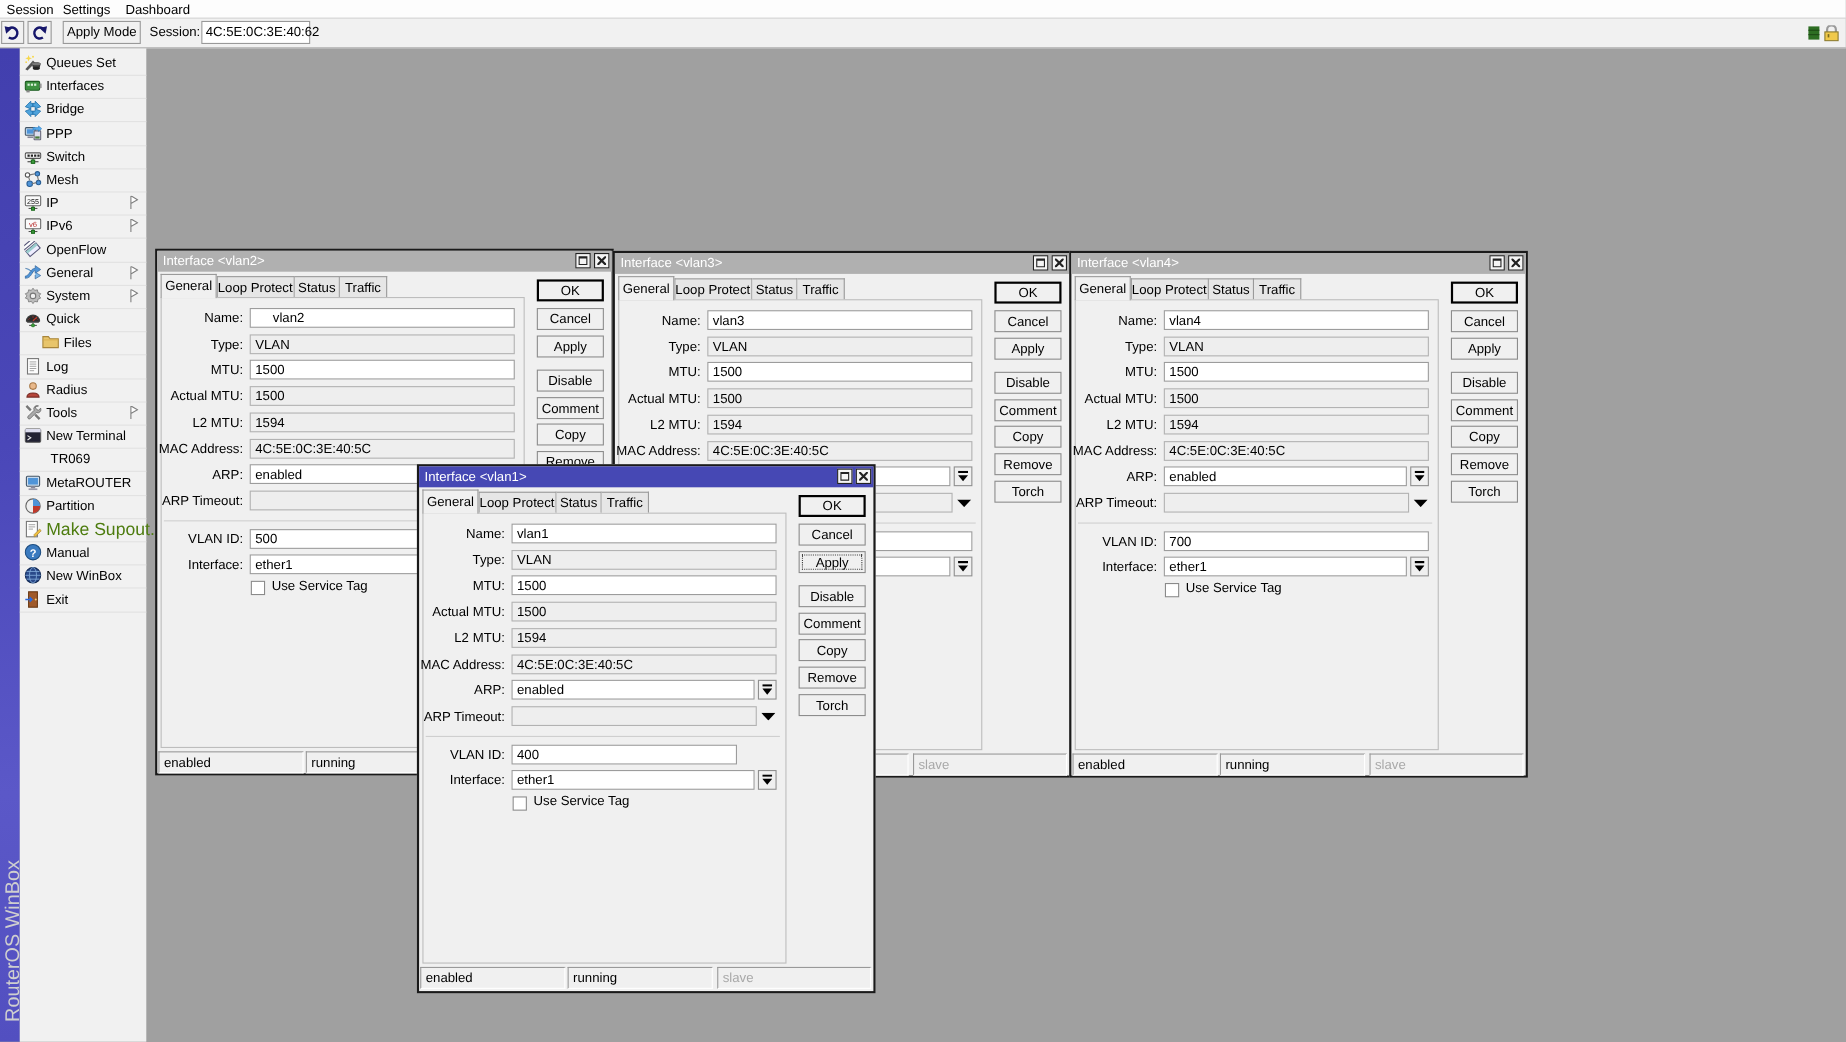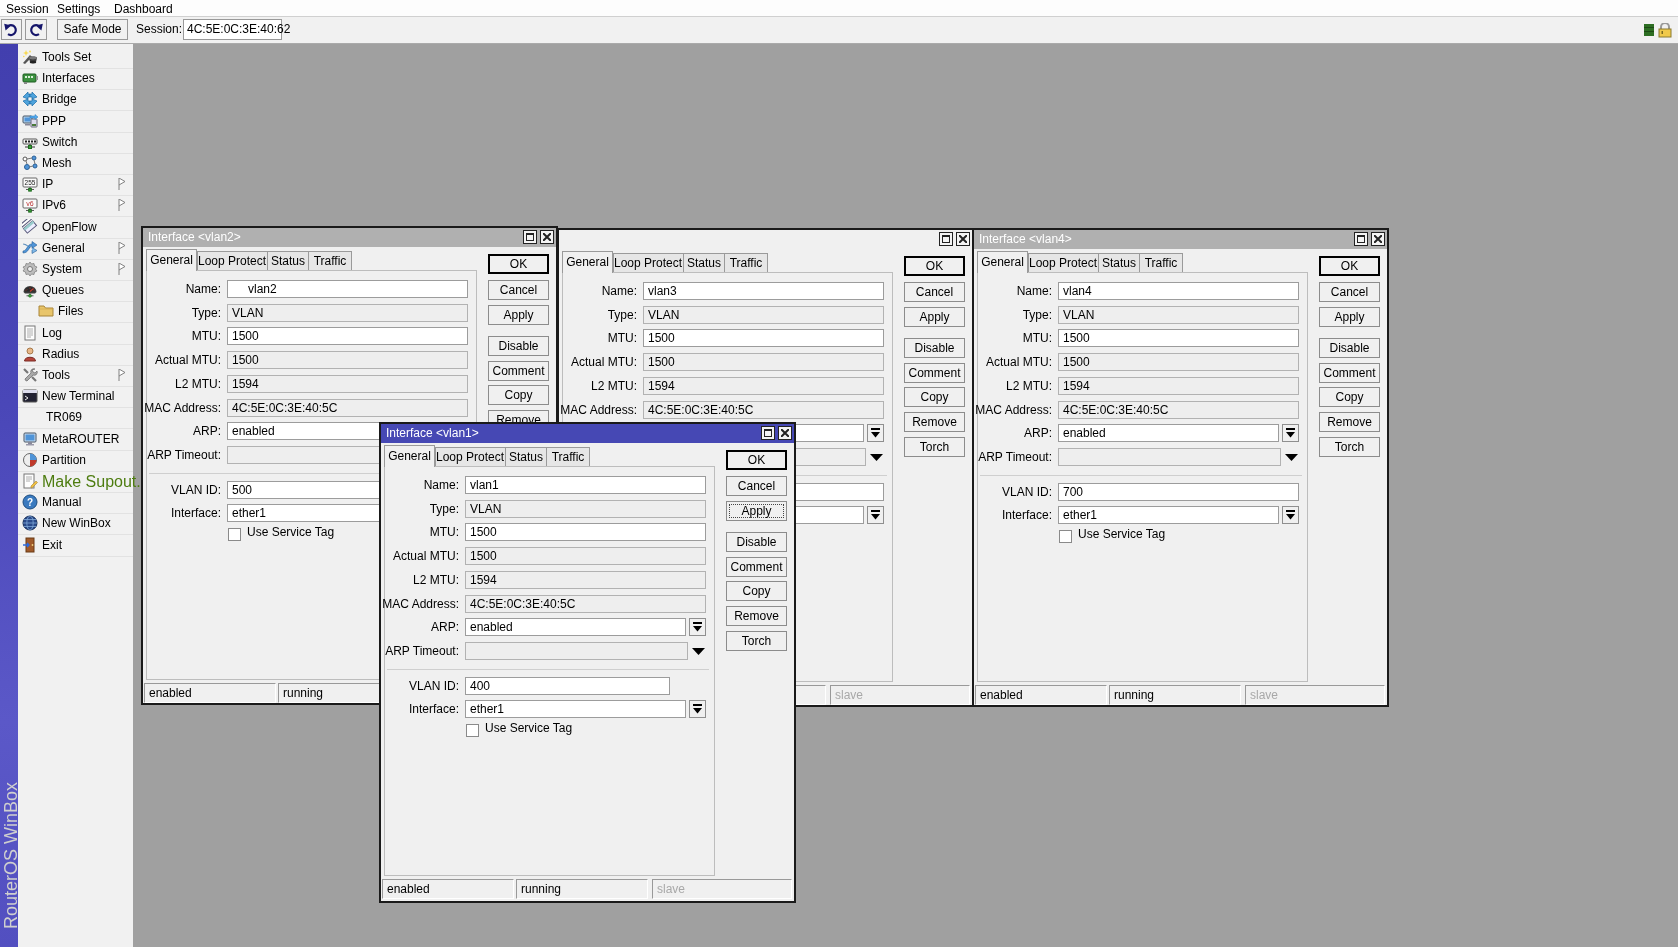--- a/index.html
+++ b/index.html
@@ -16,21 +16,21 @@
         <path d="M3.5,5.5 A5,5 0 1,1 5,12.2" fill="none" stroke="#16166b" stroke-width="2.2"></path>
         <polygon points="1.2,1.8 8.2,3.4 2.6,8.6" fill="#16166b"></polygon>
       </svg>
     </div>
 <div style="position:absolute;left:25px;top:2px;width:22px;height:21px;border:1px solid #999;background:#f1f1f1;box-sizing:border-box;">
       <svg width="16" height="16" viewBox="0 0 16 16" style="position:absolute;left:2px;top:2px">
         <path d="M12.5,5.5 A5,5 0 1,0 11,12.2" fill="none" stroke="#16166b" stroke-width="2.2"></path>
         <polygon points="14.8,1.8 7.8,3.4 13.4,8.6" fill="#16166b"></polygon>
       </svg>
     </div>
-<div style="position:absolute;left:57px;top:2px;width:71px;height:21px;border:1px solid #999;background:#f1f1f1;box-sizing:border-box;text-align:center;line-height:19px;font-size:12px;color:#000;">Safe Mode</div>
+<div style="position:absolute;left:57px;top:2px;width:71px;height:21px;border:1px solid #999;background:#f1f1f1;box-sizing:border-box;text-align:center;line-height:19px;font-size:12px;color:#000;">Apply Mode</div>
 <div style="position:absolute;left:136px;top:2px;height:21px;line-height:21px;font-size:12px;color:#000;">Session:</div>
 <div style="position:absolute;left:183px;top:2px;width:99px;height:21px;background:#fff;border:1px solid #999;box-sizing:border-box;line-height:19px;padding-left:3px;font-size:12px;color:#000;">4C:5E:0C:3E:40:62</div>
 <div style="position:absolute;left:1644px;top:7px;width:10px;height:12px;background:#2d6e23;">
       <div style="position:absolute;left:0;top:3px;width:10px;height:1px;background:#1d4a16;"></div>
       <div style="position:absolute;left:0;top:7px;width:10px;height:1px;background:#1d4a16;"></div>
     </div>
 <svg width="14" height="15" viewBox="0 0 14 15" style="position:absolute;left:1658px;top:6px">
       <path d="M3,7 L3,4 A4,4 0 0,1 11,4 L11,7" stroke="#9a9a9a" stroke-width="2" fill="none"></path>
       <rect x="1" y="6" width="12" height="8" fill="#f0c94a" stroke="#8a7a30"></rect>
       <rect x="3.5" y="8" width="1.5" height="3" fill="#7a6a20"></rect>
@@ -45,21 +45,21 @@
 <div style="position:absolute;left:0;top:3.0px;width:115px;height:21px;">
       <div style="position:absolute;left:4px;top:2px;width:16px;height:16px;"><svg width="16" height="16" viewBox="0 0 16 16">
           <path d="M1,14 L8,6 L10,8 L3,15 Z" fill="#555"></path>
           <path d="M7,9 C7,7 15,7 15,9 L14,13 C14,14.5 8,14.5 8,13 Z" fill="#3a3a3a"></path>
           <ellipse cx="11" cy="9" rx="4" ry="1.4" fill="#777"></ellipse>
           <ellipse cx="11" cy="13.2" rx="3.2" ry="1.2" fill="#222"></ellipse>
           <path d="M4,1 L4.8,3.2 L7,4 L4.8,4.8 L4,7 L3.2,4.8 L1,4 L3.2,3.2 Z" fill="#f7d84b"></path>
           <circle cx="8" cy="2.5" r="0.9" fill="#f7d84b"></circle>
           <circle cx="1.8" cy="7.5" r="0.8" fill="#f7d84b"></circle>
         </svg></div>
-      <div style="position:absolute;left:24px;top:0;height:21px;line-height:21px;font-size:12px;color:#000;white-space:nowrap;">Tools Set</div>
+      <div style="position:absolute;left:24px;top:0;height:21px;line-height:21px;font-size:12px;color:#000;white-space:nowrap;">Queues Set</div>
     </div>
     <div style="position:absolute;left:0;top:24.0px;width:115px;height:1px;background:#e2e2e2;"></div>
     <div style="position:absolute;left:0;top:24.2px;width:115px;height:21px;">
       <div style="position:absolute;left:4px;top:2px;width:16px;height:16px;"><svg width="16" height="16" viewBox="0 0 16 16">
           <rect x="1" y="4" width="13" height="8" rx="1" fill="#3d9140" stroke="#1d5c20"></rect>
           <rect x="3" y="6" width="2" height="2" fill="#d9f0d9"></rect>
           <rect x="6" y="6" width="2" height="2" fill="#d9f0d9"></rect>
           <rect x="9" y="6" width="2" height="2" fill="#d9f0d9"></rect>
           <rect x="2" y="12" width="3" height="2" fill="#888"></rect>
           <rect x="14" y="6" width="2" height="4" fill="#999"></rect>
@@ -178,21 +178,21 @@
     <div style="position:absolute;left:0;top:236.0px;width:115px;height:1px;background:#e2e2e2;"></div>
     <div style="position:absolute;left:0;top:236.2px;width:115px;height:21px;">
       <div style="position:absolute;left:4px;top:2px;width:16px;height:16px;"><svg width="16" height="16" viewBox="0 0 16 16">
           <path d="M1.5,10 A6.5,6 0 1,1 14.5,10 L13,11.5 L3,11.5 Z" fill="#3c3c3c"></path>
           <path d="M3,9.5 A5,4.5 0 1,1 13,9.5" fill="#2a2a2a"></path>
           <path d="M8,9.5 L11.5,6.5" stroke="#c0392b" stroke-width="1.2"></path>
           <path d="M4,8.5 L5,7.5 M8,5.5 L8,6.8 M12,8.5 L11,7.5" stroke="#c0392b" stroke-width="0.8"></path>
           <path d="M8,11.5 L8,13.5 M4.5,13.8 L11.5,13.8" stroke="#444" stroke-width="0.9"></path>
           <circle cx="8" cy="13.8" r="1.5" fill="#3b9e3b" stroke="#1d6b1d" stroke-width="0.5"></circle>
         </svg></div>
-      <div style="position:absolute;left:24px;top:0;height:21px;line-height:21px;font-size:12px;color:#000;white-space:nowrap;">Queues</div>
+      <div style="position:absolute;left:24px;top:0;height:21px;line-height:21px;font-size:12px;color:#000;white-space:nowrap;">Quick</div>
     </div>
     <div style="position:absolute;left:0;top:257.2px;width:115px;height:1px;background:#e2e2e2;"></div>
     <div style="position:absolute;left:16px;top:257.4px;width:95px;height:21px;">
       <div style="position:absolute;left:4px;top:2px;width:16px;height:16px;"><svg width="16" height="16" viewBox="0 0 16 16">
           <path d="M1,3 L6,3 L7.5,5 L15,5 L15,13 L1,13 Z" fill="#e8c56b" stroke="#a8853a"></path>
           <path d="M1,6 L15,6" stroke="#d4a94a" stroke-width="0.7"></path>
         </svg></div>
       <div style="position:absolute;left:24px;top:0;height:21px;line-height:21px;font-size:12px;color:#000;white-space:nowrap;">Files</div>
     </div>
     <div style="position:absolute;left:0;top:278.4px;width:115px;height:1px;background:#e2e2e2;"></div>
@@ -352,20 +352,21 @@
     <div style="position:absolute;left:345px;top:107.5px;width:61px;height:20px;background:#f0f0f0;border:1px solid #8c8c8c;line-height:18px;box-sizing:border-box;text-align:center;font-size:12px;color:#000;">Disable</div>
     <div style="position:absolute;left:345px;top:132.5px;width:61px;height:20px;background:#f0f0f0;border:1px solid #8c8c8c;line-height:18px;box-sizing:border-box;text-align:center;font-size:12px;color:#000;">Comment</div>
     <div style="position:absolute;left:345px;top:157px;width:61px;height:20px;background:#f0f0f0;border:1px solid #8c8c8c;line-height:18px;box-sizing:border-box;text-align:center;font-size:12px;color:#000;">Copy</div>
     <div style="position:absolute;left:345px;top:182px;width:61px;height:20px;background:#f0f0f0;border:1px solid #8c8c8c;line-height:18px;box-sizing:border-box;text-align:center;font-size:12px;color:#000;">Remove</div>
     <div style="position:absolute;left:345px;top:207px;width:61px;height:20px;background:#f0f0f0;border:1px solid #8c8c8c;line-height:18px;box-sizing:border-box;text-align:center;font-size:12px;color:#000;">Torch</div>
     <div style="position:absolute;left:1px;top:455px;width:132px;height:20px;background:#f0f0f0;border:1px solid;border-color:#999 #fff #fff #999;box-sizing:border-box;line-height:18px;padding-left:4px;font-size:12px;color:#000;">enabled</div>
     <div style="position:absolute;left:135px;top:455px;width:132px;height:20px;background:#f0f0f0;border:1px solid;border-color:#999 #fff #fff #999;box-sizing:border-box;line-height:18px;padding-left:4px;font-size:12px;color:#000;">running</div>
     <div style="position:absolute;left:271px;top:455px;width:140px;height:20px;background:#f0f0f0;border:1px solid;border-color:#999 #fff #fff #999;box-sizing:border-box;line-height:18px;padding-left:4px;font-size:12px;color:#a8a8a8;">slave</div>
   </div>
 <div style="position:absolute;left:557px;top:228px;width:413px;height:475px;border:2px solid #1a1a1a;background:#f0f0f0;z-index:2;">
+    <div style="position:absolute;left:0;top:0;width:413px;height:19px;background:#b0b0b0;color:#fff;font-size:12px;line-height:19px;padding-left:5px;box-sizing:border-box;">Interface &lt;vlan3&gt;</div>
     <div style="position:absolute;right:19px;top:2px;width:14px;height:14px;background:#f4f4f4;border:1.5px solid #222;box-sizing:border-box;">
       <div style="position:absolute;left:2px;top:2px;width:6px;height:5px;border:1px solid #222;border-top:2px solid #222;"></div>
     </div>
     <div style="position:absolute;right:2px;top:2px;width:14px;height:14px;background:#f4f4f4;border:1.5px solid #222;box-sizing:border-box;">
       <svg width="8" height="8" viewBox="0 0 8 8" style="position:absolute;left:1.5px;top:1.5px">
         <path d="M0,0 L8,8 M8,0 L0,8" stroke="#222" stroke-width="2"></path>
       </svg>
     </div>
     <div style="position:absolute;left:3px;top:42px;width:331px;height:410px;border:1px solid #bdbdbd;box-sizing:border-box;background:#f0f0f0;"></div>
     <div style="position:absolute;left:54px;top:23px;width:71px;height:19px;background:#e6e6e6;border:1px solid #9a9a9a;border-bottom:none;border-left:none;box-sizing:border-box;text-align:center;line-height:19px;font-size:12px;color:#000;">Loop Protect</div>

